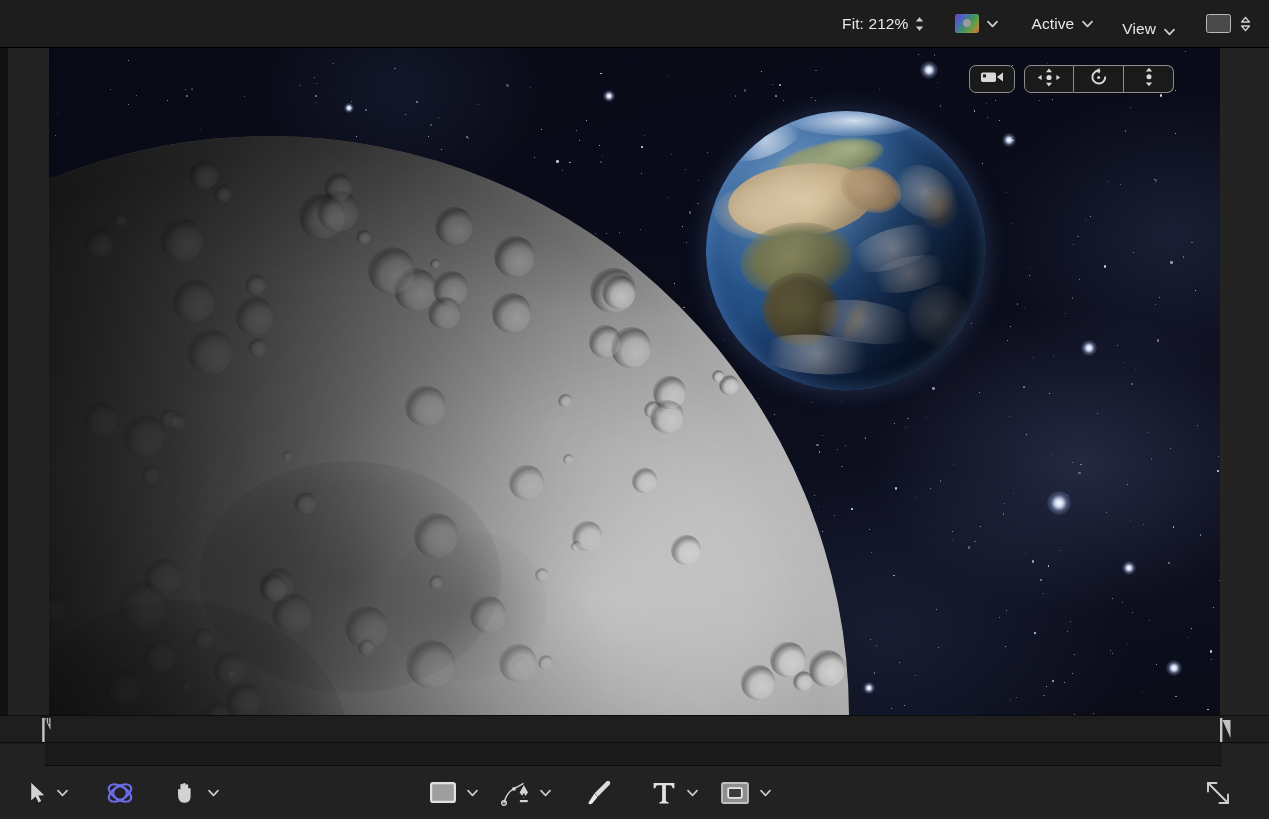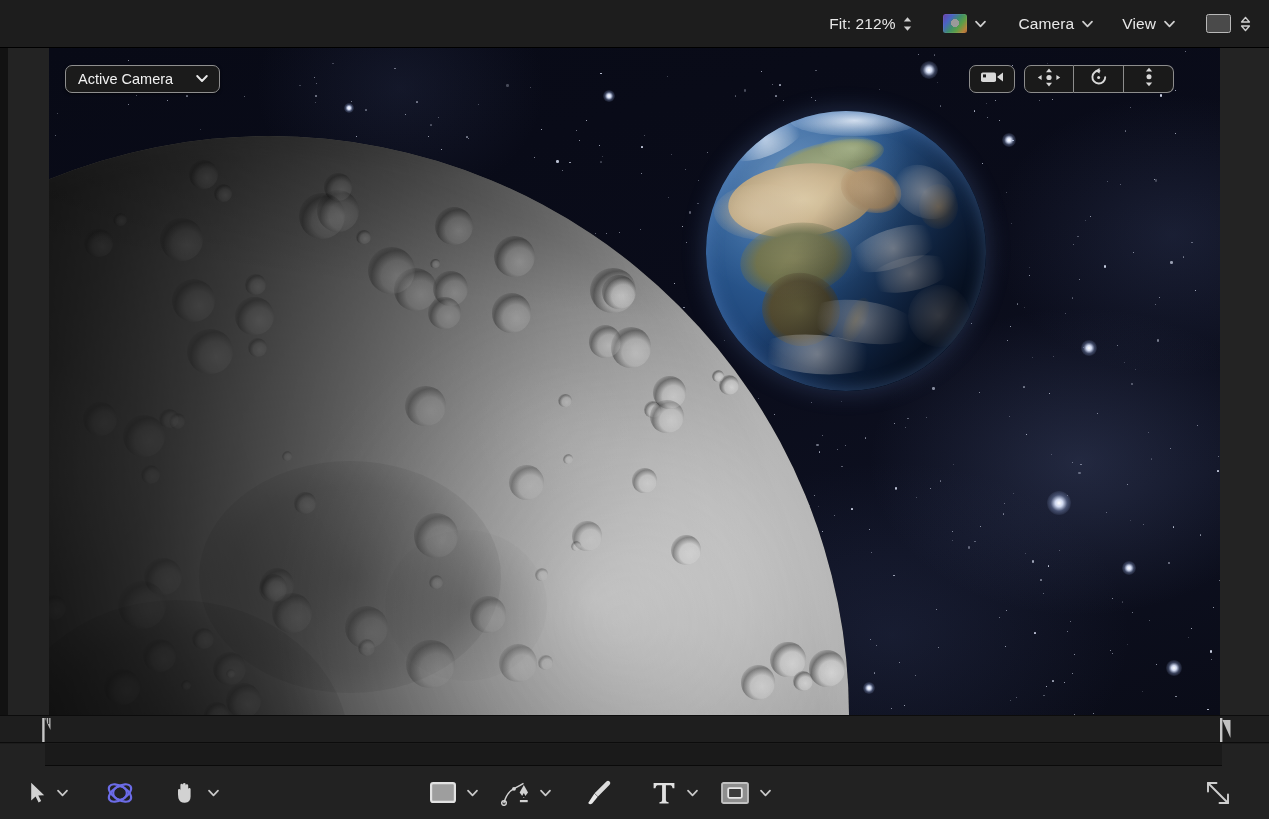--- a/index.html
+++ b/index.html
@@ -194,29 +194,29 @@
     <div class="tb-group" style="margin-right:32px;">
       <div class="color-swatch"></div>
       <div class="chev-dn">
         <svg width="13" height="13" viewBox="0 0 13 13">
           <path d="M2 4.6 L6.5 9.4 L11 4.6" fill="none" stroke="#cfcfcf" stroke-width="1.7" stroke-linecap="round" stroke-linejoin="round"></path>
         </svg>
       </div>
     </div>
 
     <div class="tb-group" style="margin-right:28px;">
-      <div class="tb-label">Camera</div>
+      <div class="tb-label">Active</div>
       <div class="chev-dn">
         <svg width="13" height="13" viewBox="0 0 13 13">
           <path d="M2 4.6 L6.5 9.4 L11 4.6" fill="none" stroke="#cfcfcf" stroke-width="1.7" stroke-linecap="round" stroke-linejoin="round"></path>
         </svg>
       </div>
     </div>
 
-    <div class="tb-group" style="margin-right:30px;">
+    <div class="tb-group" style="margin-right:30px;align-items:flex-end;">
       <div class="tb-label">View</div>
       <div class="chev-dn">
         <svg width="13" height="13" viewBox="0 0 13 13">
           <path d="M2 4.6 L6.5 9.4 L11 4.6" fill="none" stroke="#cfcfcf" stroke-width="1.7" stroke-linecap="round" stroke-linejoin="round"></path>
         </svg>
       </div>
     </div>
 
     <div class="tb-group" style="margin-right:18px;">
       <div class="frame-icon"></div>
@@ -990,28 +990,20 @@
             <b style="left: 51.11%; top: 27.13%; width: 0.89%; height: 0.89%; background: radial-gradient(circle at 62% 62%, rgba(255, 255, 255, 0.2) 0%, rgba(255, 255, 255, 0.1) 38%, rgba(0, 0, 0, 0.18) 62%, rgba(0, 0, 0, 0) 82%);"></b>
             <b style="left: 38.94%; top: 28.32%; width: 1.64%; height: 1.64%; background: radial-gradient(circle at 62% 62%, rgba(255, 255, 255, 0.13) 0%, rgba(255, 255, 255, 0.07) 38%, rgba(0, 0, 0, 0.12) 62%, rgba(0, 0, 0, 0) 82%);"></b>
             <b style="left: 49.16%; top: 37.76%; width: 2.41%; height: 2.41%; background: radial-gradient(circle at 62% 62%, rgba(255, 255, 255, 0.18) 0%, rgba(255, 255, 255, 0.09) 38%, rgba(0, 0, 0, 0.16) 62%, rgba(0, 0, 0, 0) 82%);"></b>
             <b style="left: 69.43%; top: 8.63%; width: 3.53%; height: 3.53%; background: radial-gradient(circle at 62% 62%, rgba(255, 255, 255, 0.34) 0%, rgba(255, 255, 255, 0.17) 38%, rgba(0, 0, 0, 0.31) 62%, rgba(0, 0, 0, 0) 82%);"></b>
           </div>
         <div class="limb"></div>
         <div class="shade"></div>
         <div class="topdark"></div>
       </div>
 
-      <div class="camera-pop">
-        <span>Active Camera</span>
-        <span class="cp-chev">
-          <svg width="14" height="14" viewBox="0 0 14 14">
-            <path d="M2.2 5 L7 10 L11.8 5" fill="none" stroke="#e9e9e9" stroke-width="1.9" stroke-linecap="round" stroke-linejoin="round"></path>
-          </svg>
-        </span>
-      </div>
 
       <div class="cam-btns">
 
         <div class="cbtn single">
           <span>
             <svg width="24" height="14" viewBox="0 0 24 14">
               <rect x="1" y="2.5" width="15" height="9.5" rx="1.8" fill="#d8d8d8"></rect>
               <path d="M17 7 L23 2.6 L23 11.4 Z" fill="#d8d8d8"></path>
               <rect x="3" y="4.4" width="3" height="3" fill="#1a1a1a"></rect>
             </svg>

